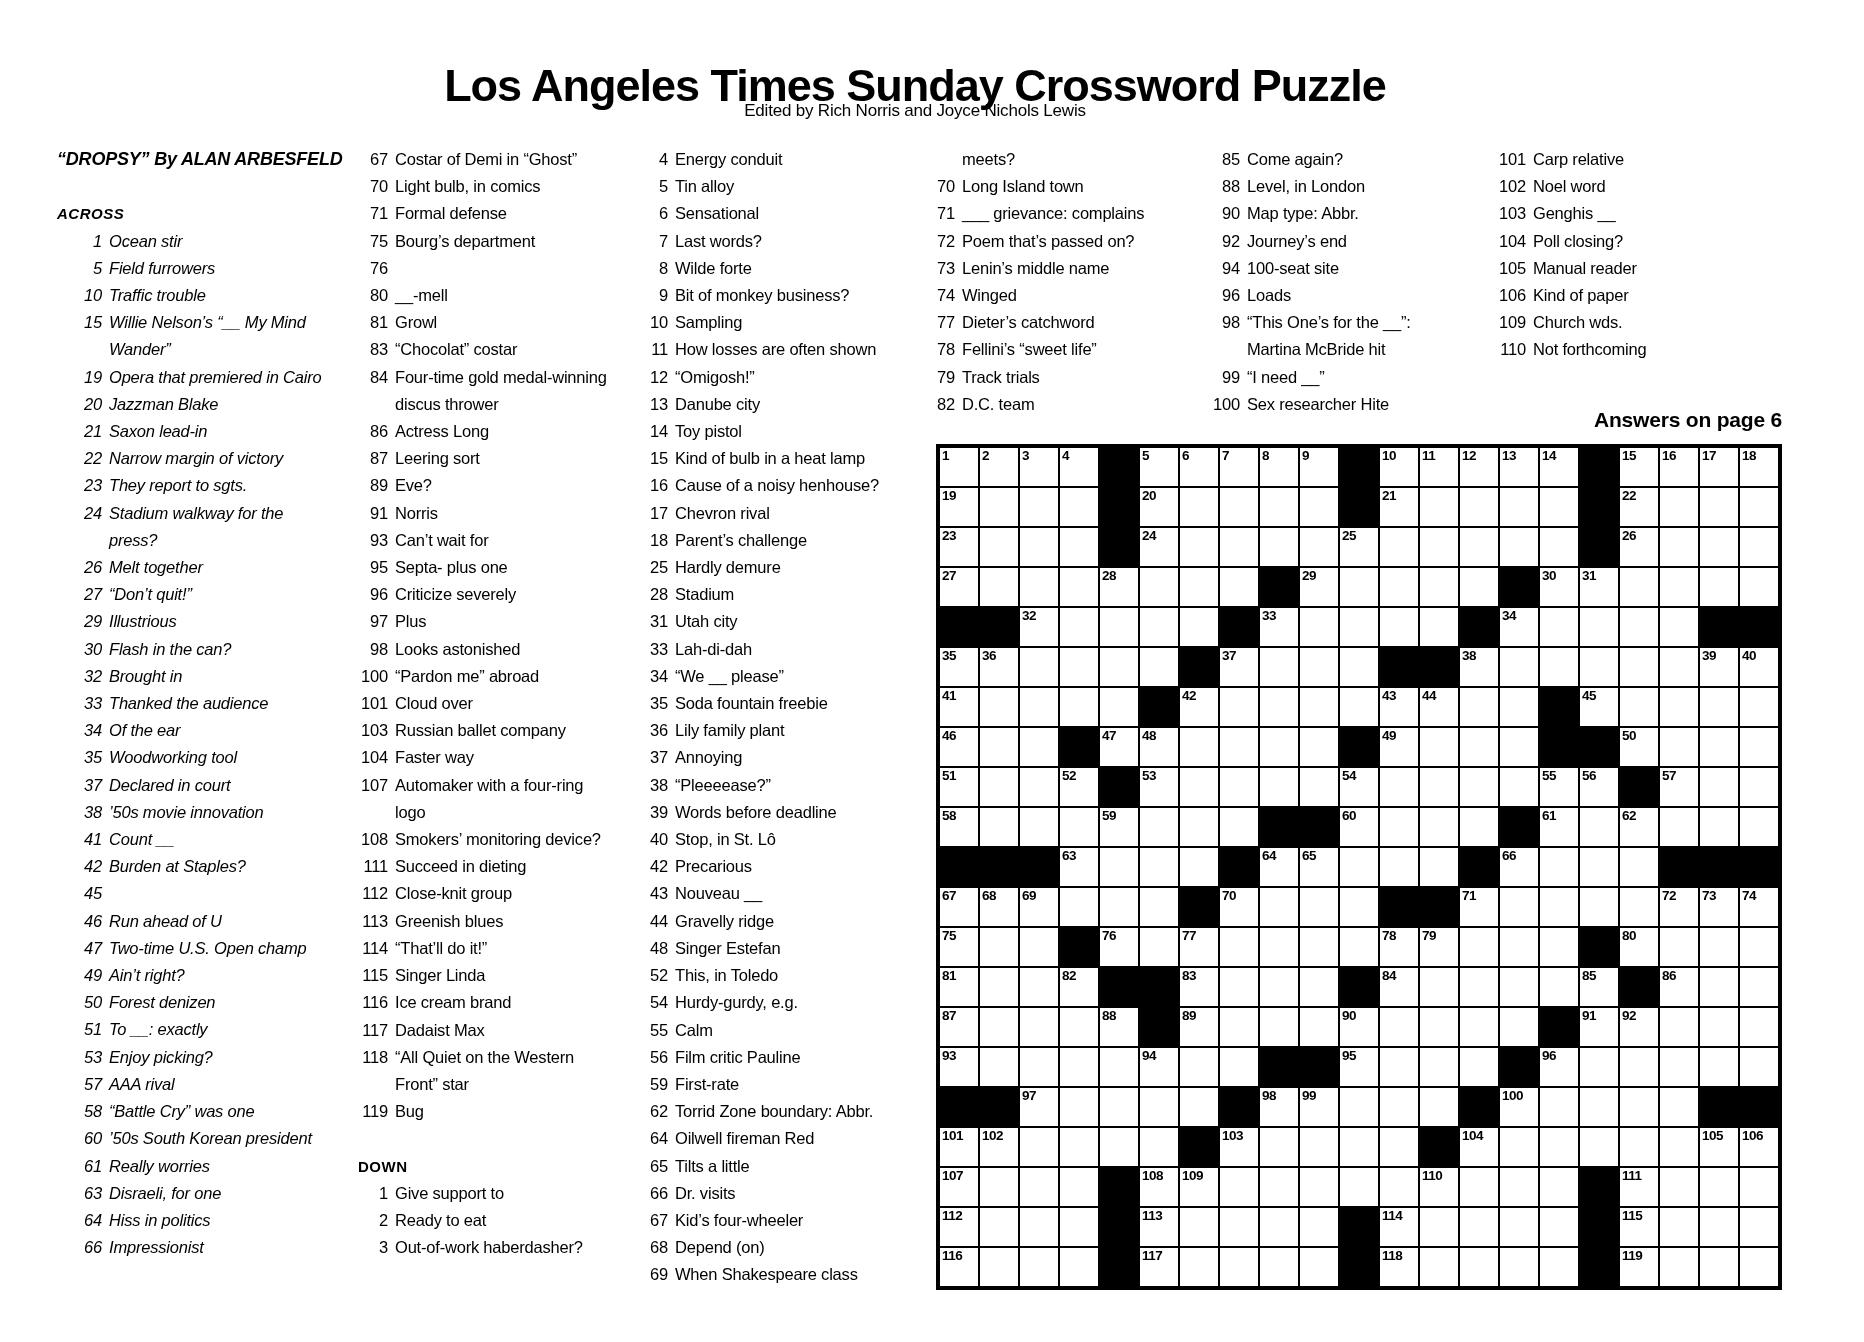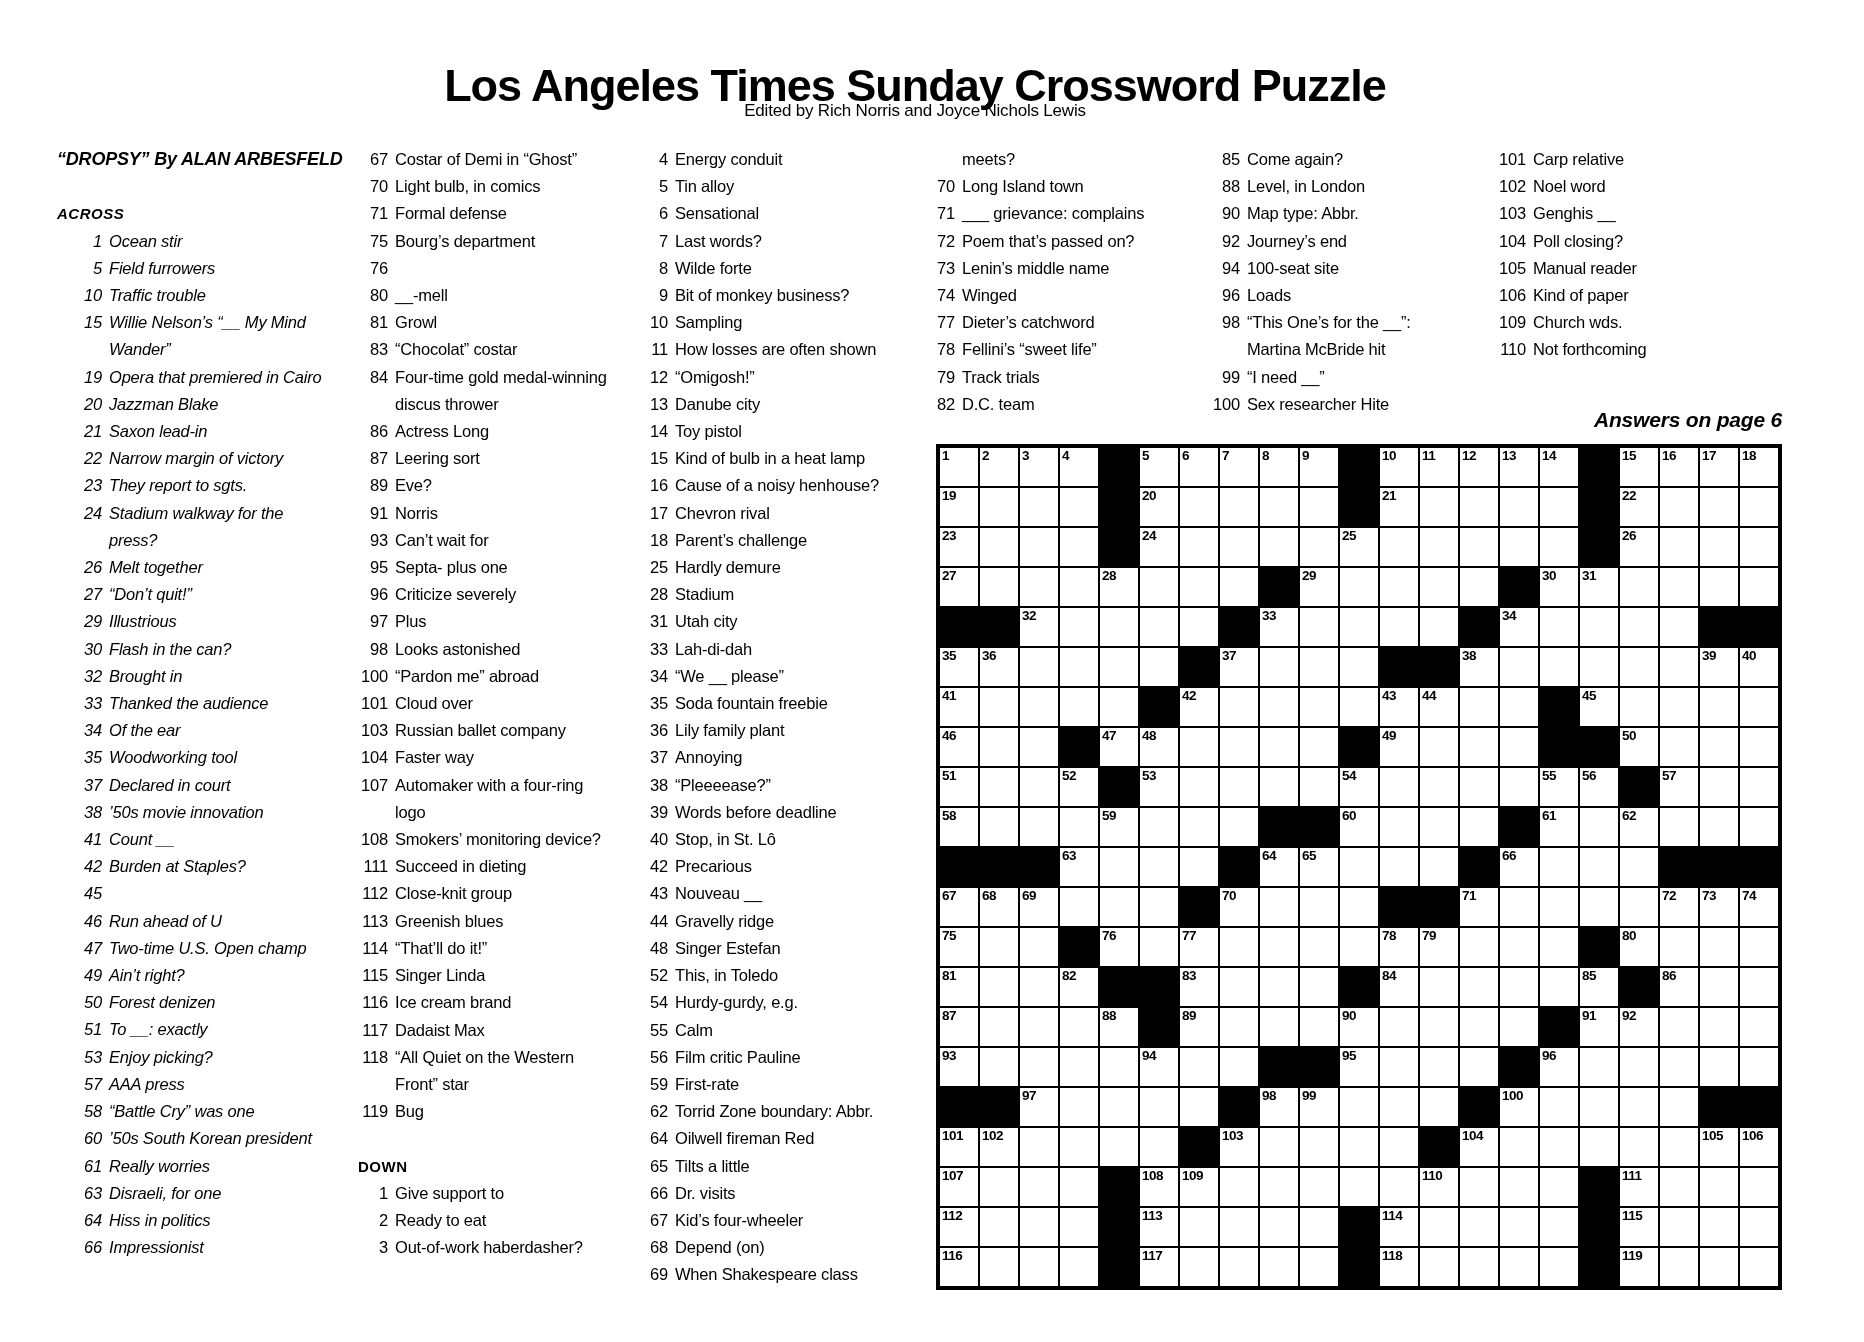--- a/index.html
+++ b/index.html
@@ -25,21 +25,21 @@
   .col5{left:1160px;--numw:80px;}
   .col6{left:1448px;--numw:78px;}
   .byline{font-weight:bold;font-size:18px;white-space:pre;margin-left:var(--lind,0);}
   .section-label{font-weight:bold;font-size:15px;letter-spacing:0.5px;margin-left:var(--lind,0);}
   .spacer{height:27.2px;}
   .clue{display:flex;align-items:flex-start;}
   .clue .num{display:block;width:var(--numw);text-align:right;flex:none;}
   .clue .txt{display:block;padding-left:7px;white-space:pre;}
   .answers-note{
     position:absolute;top:408px;left:936px;width:846px;text-align:right;
-    font-size:21px;font-weight:bold;font-style:italic;letter-spacing:-0.2px;
+    font-size:21px;font-weight:bold;letter-spacing:-0.2px;
   }
   .grid{
     position:absolute;left:936px;top:444px;
     display:grid;grid-template-columns:repeat(21,40px);grid-auto-rows:40px;
     border:3px solid #000;background:#fff;
   }
   .cell{box-sizing:border-box;border:1px solid #000;position:relative;background:#fff;}
   .cell.black{background:#000;}
   .cnum{
     position:absolute;top:1px;left:2px;font-size:13.5px;font-weight:bold;
@@ -169,21 +169,21 @@
       <div class="clue">
         <span class="num">51</span>
         <span class="txt">To __: exactly</span>
       </div>
       <div class="clue">
         <span class="num">53</span>
         <span class="txt">Enjoy picking?</span>
       </div>
       <div class="clue">
         <span class="num">57</span>
-        <span class="txt">AAA press</span>
+        <span class="txt">AAA rival</span>
       </div>
       <div class="clue">
         <span class="num">58</span>
         <span class="txt">“Battle Cry” was one</span>
       </div>
       <div class="clue">
         <span class="num">60</span>
         <span class="txt">’50s South Korean president</span>
       </div>
       <div class="clue">

